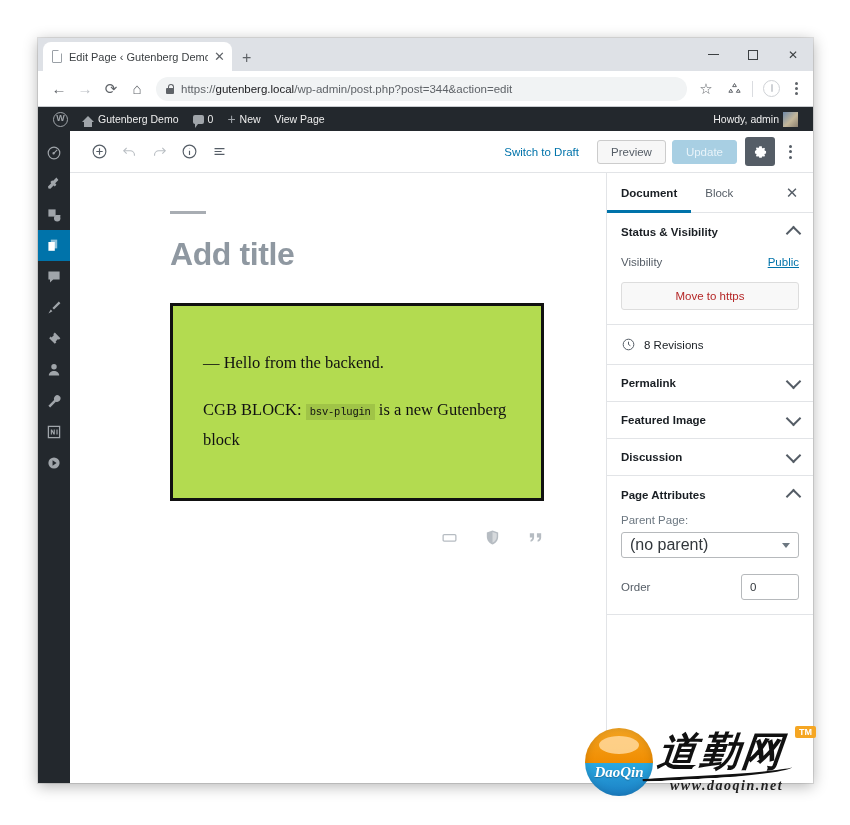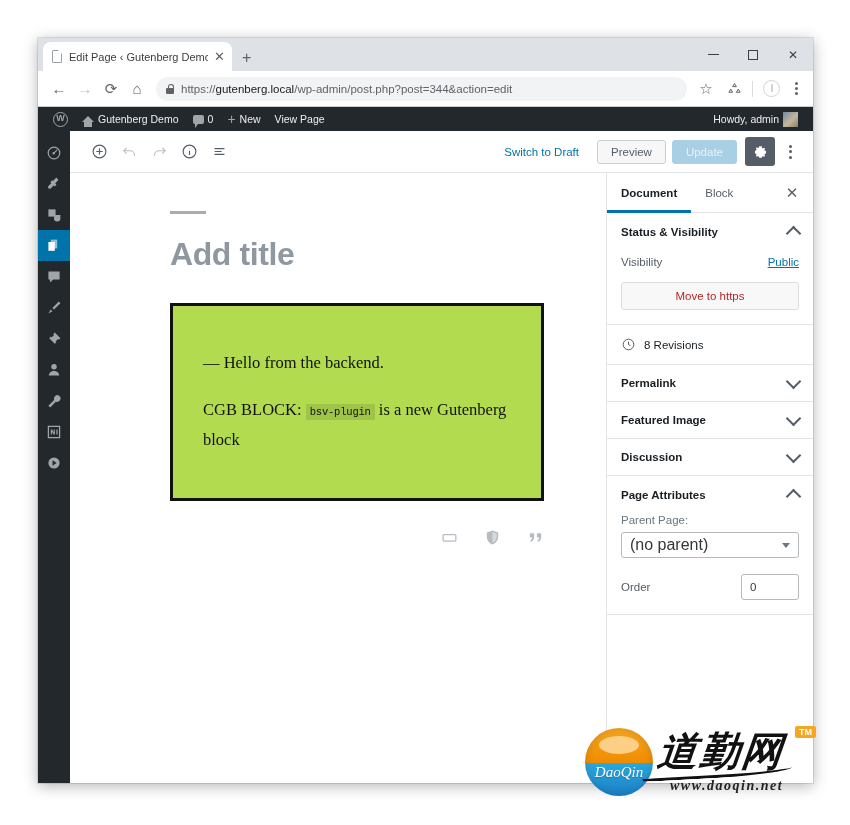--- a/index.html
+++ b/index.html
@@ -561,21 +561,21 @@
     border-radius: 50%;
     background: #ffd89b;
     opacity: 0.85;
   }
   .wm-ball-txt {
     position: absolute;
     left: 0; right: 0; top: 36px;
     text-align: center;
     font-family: "Liberation Serif", serif;
     font-style: italic;
-    font-weight: normal;
+    font-weight: bold;
     font-size: 15px;
     color: #ffffff;
     text-shadow: 0 1px 1px rgba(0,0,0,0.25);
   }
   .wm-cn {
     position: absolute;
     left: 78px; top: 6px;
     font-family: "DejaVu Sans", sans-serif;
     font-weight: bold;
     font-size: 40px;

